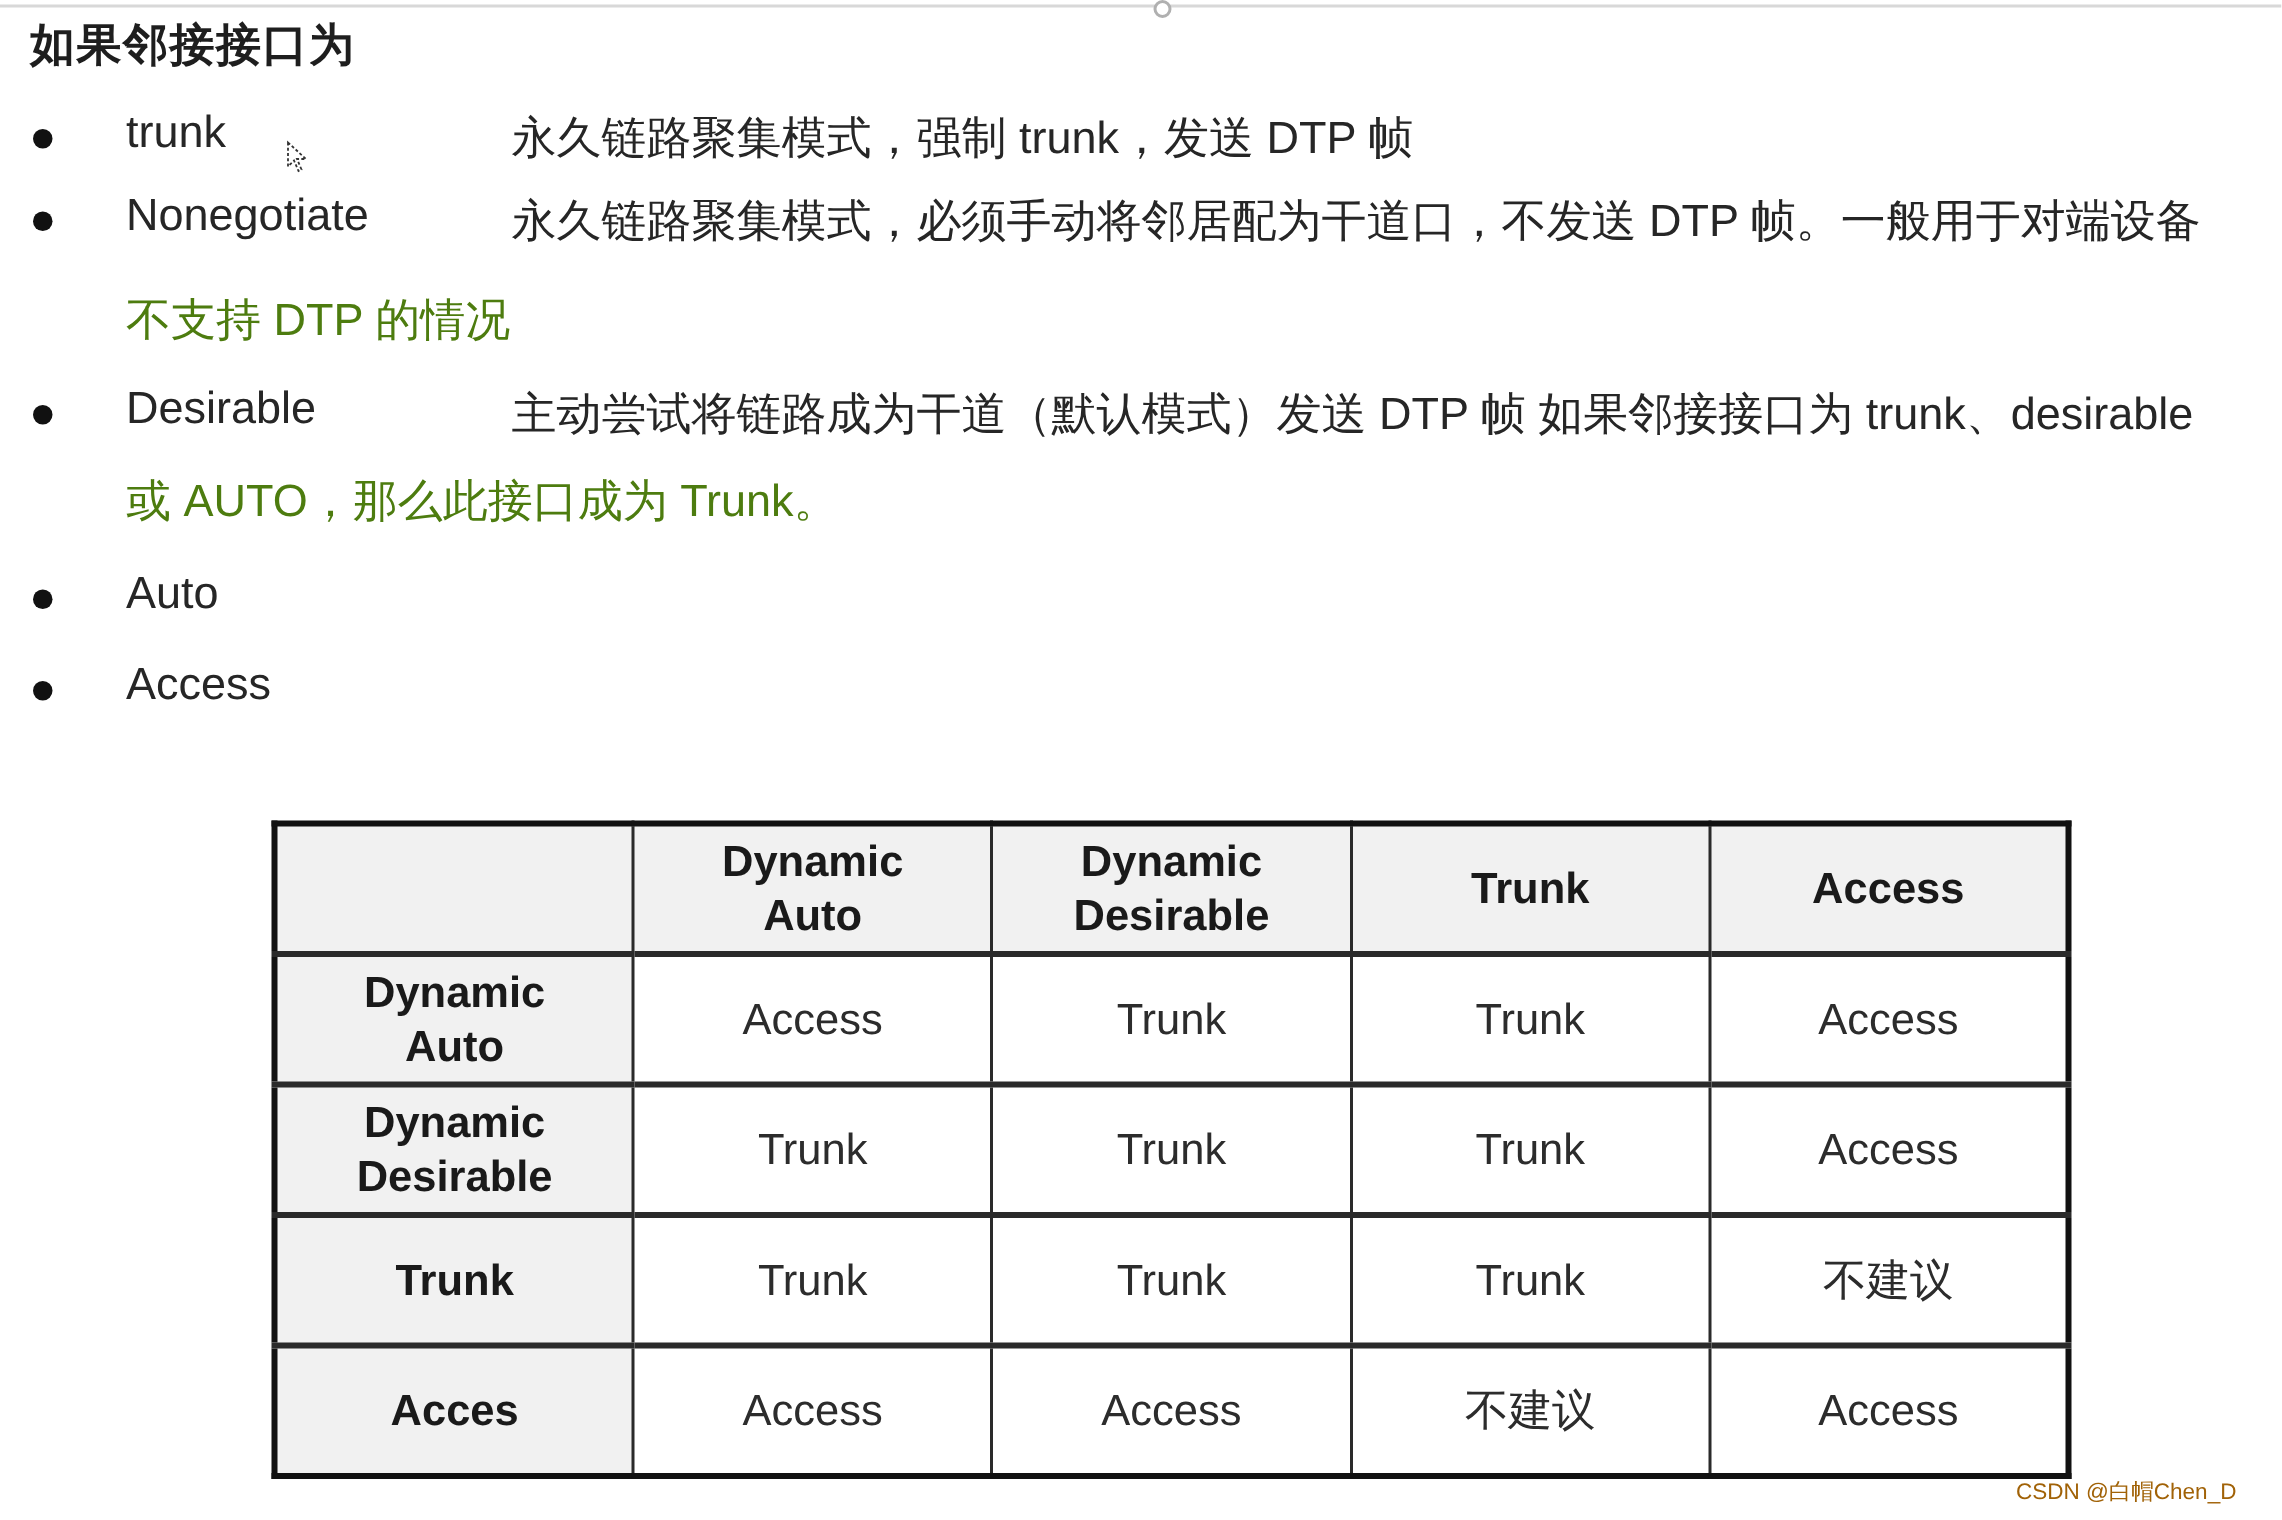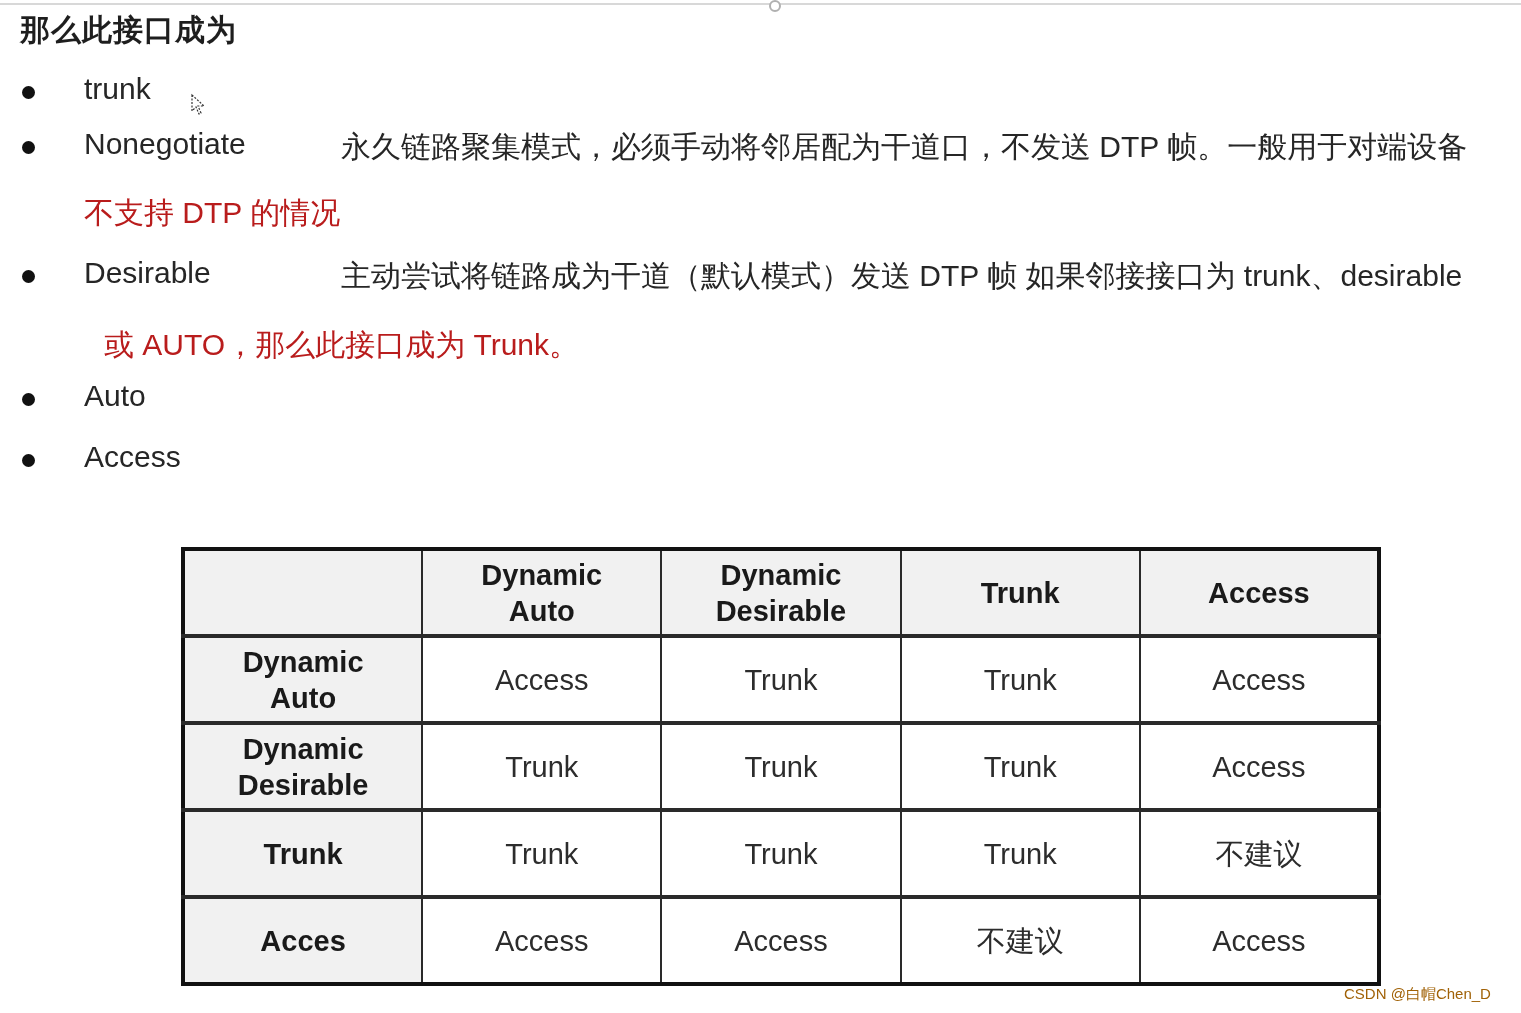--- a/index.html
+++ b/index.html
@@ -20,21 +20,21 @@
     position: absolute; left: 20px; top: 10px;
     font-size: 30px; font-weight: bold; color: #1e1e1e; letter-spacing: 1px;
   }
   .bullet-row { position: absolute; left: 0; width: 1521px; height: 50px; white-space: nowrap; }
   .bullet-dot {
     position: absolute; left: 22px; top: 20px; width: 13px; height: 13px;
     border-radius: 50%; background: #111;
   }
   .term { position: absolute; left: 84px; top: 6px; font-size: 30px; color: #262626; }
   .desc { position: absolute; left: 341px; top: 6px; font-size: 30px; color: #262626; }
-  .cont { position: absolute; left: 84px; font-size: 30px; color: #b91c1c; white-space: nowrap; }
+  .cont { position: absolute; left: 84px; font-size: 30px; color: #4d7c0f; white-space: nowrap; }
   .cursor-icon {
     position: absolute; left: 188px; top: 92px; width: 20px; height: 24px;
   }
   table.matrix {
     position: absolute; left: 181px; top: 547px;
     width: 1200px; height: 438px;
     border-collapse: collapse; border: 4px solid #111;
     table-layout: fixed;
   }
   table.matrix td, table.matrix th {
@@ -49,43 +49,44 @@
     position: absolute; left: 1344px; top: 985px;
     font-size: 15px; color: #a16207;
   }
 </style>
 </head>
 <body>
 
 <div class="top-rule"></div>
 <div class="top-handle"></div>
 
-<div class="title">那么此接口成为</div>
+<div class="title">如果邻接接口为</div>
 
 <div class="bullet-row" style="top:66px;">
   <span class="bullet-dot"></span>
   <span class="term">trunk</span>
+  <span class="desc">永久链路聚集模式，强制 trunk，发送 DTP 帧</span>
 </div>
 <svg class="cursor-icon" viewBox="0 0 20 24">
   <path d="M4 3 L4 19 L8 15 L11 22 L13 21 L10 14 L16 14 Z" fill="#fff" stroke="#333" stroke-width="1.2" stroke-dasharray="2 1.5"></path>
 </svg>
 
 <div class="bullet-row" style="top:121px;">
   <span class="bullet-dot"></span>
   <span class="term">Nonegotiate</span>
   <span class="desc">永久链路聚集模式，必须手动将邻居配为干道口，不发送 DTP 帧。一般用于对端设备</span>
 </div>
 <div class="cont" style="top:193px;">不支持 DTP 的情况</div>
 
 <div class="bullet-row" style="top:250px;">
   <span class="bullet-dot"></span>
   <span class="term">Desirable</span>
   <span class="desc">主动尝试将链路成为干道（默认模式）发送 DTP 帧 如果邻接接口为 trunk、desirable</span>
 </div>
-<div class="cont" style="top:325px;margin-left:20px;">或 AUTO，那么此接口成为 Trunk。</div>
+<div class="cont" style="top:314px;">或 AUTO，那么此接口成为 Trunk。</div>
 
 <div class="bullet-row" style="top:373px;">
   <span class="bullet-dot"></span>
   <span class="term">Auto</span>
 </div>
 
 <div class="bullet-row" style="top:434px;">
   <span class="bullet-dot"></span>
   <span class="term">Access</span>
 </div>

